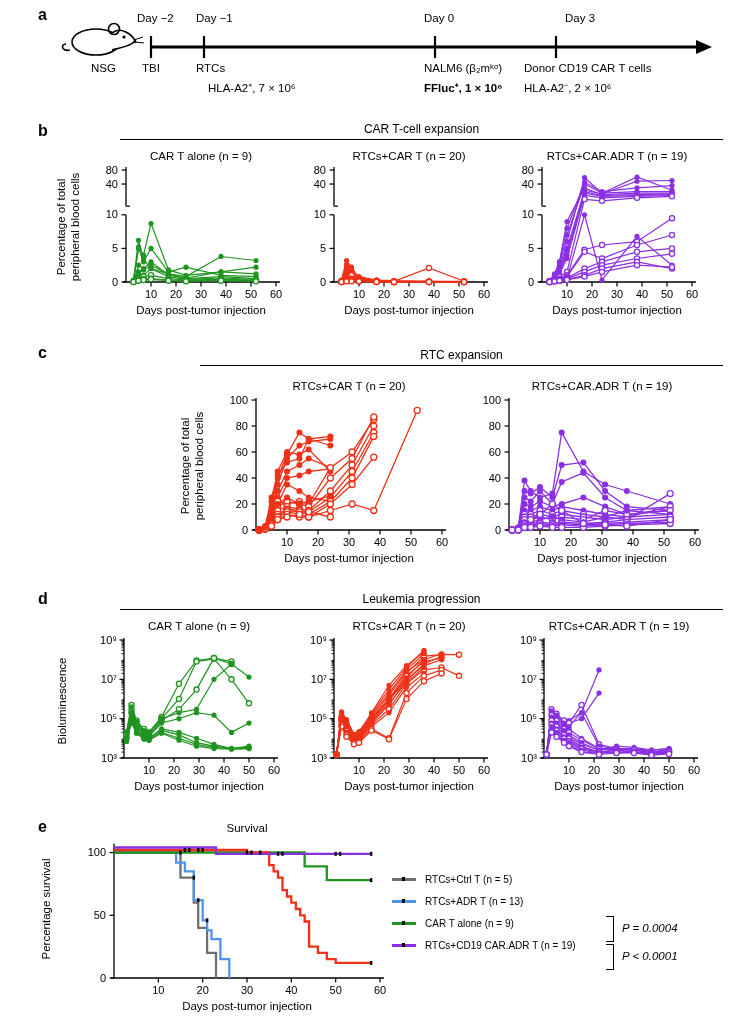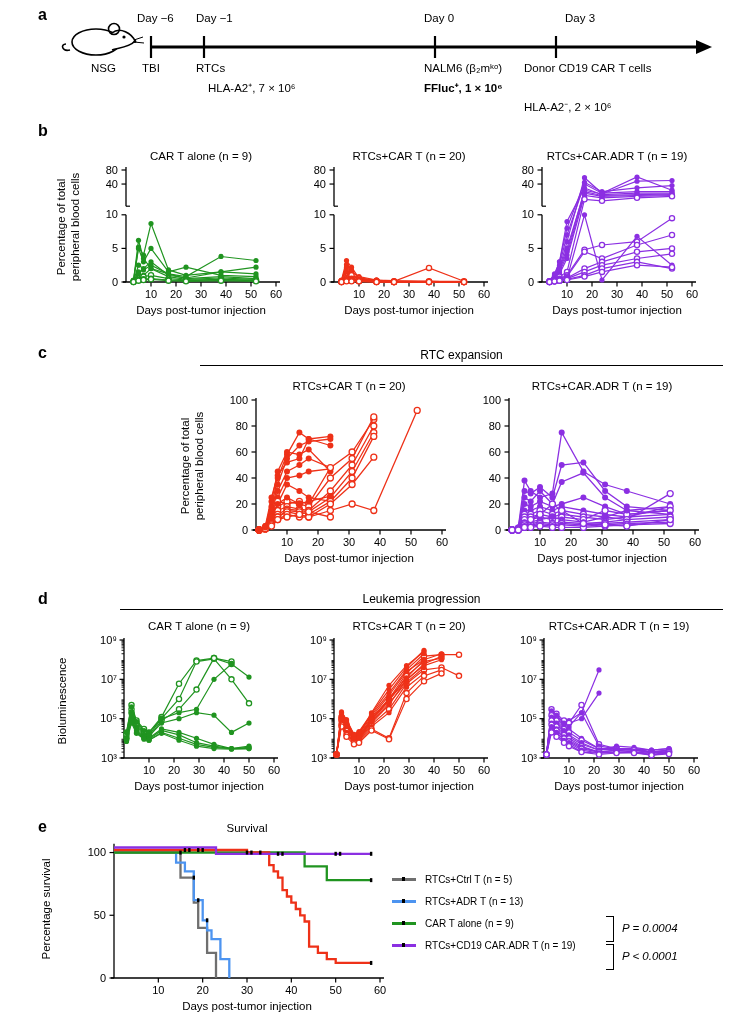--- a/index.html
+++ b/index.html
@@ -43,36 +43,37 @@
     </g>
     <g stroke="#000">
       <line x1="150" y1="47" x2="698" y2="47" stroke-width="3"></line>
       <polygon points="696,40 712,47 696,54" fill="#000" stroke="none"></polygon>
       <line x1="151" y1="36" x2="151" y2="58" stroke-width="2.2"></line>
       <line x1="204" y1="36" x2="204" y2="58" stroke-width="2.2"></line>
       <line x1="435" y1="36" x2="435" y2="58" stroke-width="2.2"></line>
       <line x1="556" y1="36" x2="556" y2="58" stroke-width="2.2"></line>
     </g>
   </svg>
-  <div class="t" style="left:137px;top:12px;">Day −6</div>
+  <div class="t" style="left:137px;top:12px;">Day −2</div>
   <div class="t" style="left:196px;top:12px;">Day −1</div>
   <div class="t" style="left:424px;top:12px;">Day 0</div>
   <div class="t" style="left:545px;top:12px;margin-left:20px;">Day 3</div>
   <div class="t" style="left:91px;top:62px;">NSG</div>
   <div class="t" style="left:142px;top:62px;">TBI</div>
   <div class="t" style="left:196px;top:62px;">RTCs</div>
   <div class="t" style="left:208px;top:80px;">HLA-A2⁺, 7 × 10⁶</div>
   <div class="t" style="left:424px;top:62px;">NALM6 (β₂mᵏᵒ)</div>
   <div class="t" style="left:424px;top:80px;font-weight:bold;">FFluc⁺, 1 × 10⁶</div>
   <div class="t" style="left:524px;top:62px;">Donor CD19 CAR T cells</div>
-  <div class="t" style="left:524px;top:80px;margin-top:19px;">HLA-A2⁻, 2 × 10⁶</div>
+  <div class="t" style="left:524px;top:80px;">HLA-A2⁻, 2 × 10⁶</div>
 </div>
 
 <div id="panel-b" class="panel" style="top:118px;height:212px;">
   <div class="plabel" style="left:38px;top:4px;">b</div>
+  <div class="sec-head" style="left:120px;top:4px;width:603px;">CAR T-cell expansion</div>
   <div class="chart-row" style="left:56px;top:30px;">
     <div class="ylwrap">
       <div class="yl"><span>Percentage of total</span><br><span>peripheral blood cells</span></div>
     </div>
     <div class="chart"><svg width="200" height="176">
           <text x="111" y="12" text-anchor="middle" font-size="11.5" fill="#000">CAR T alone (n = 9)</text>
           <line x1="33" y1="134" x2="190" y2="134" stroke="#000" stroke-width="1.3"></line>
           <line x1="61" y1="134" x2="61" y2="138.5" stroke="#000" stroke-width="1.2"></line>
           <text x="61" y="150" text-anchor="middle" font-size="11" fill="#000">10</text>
           <line x1="86" y1="134" x2="86" y2="138.5" stroke="#000" stroke-width="1.2"></line>

